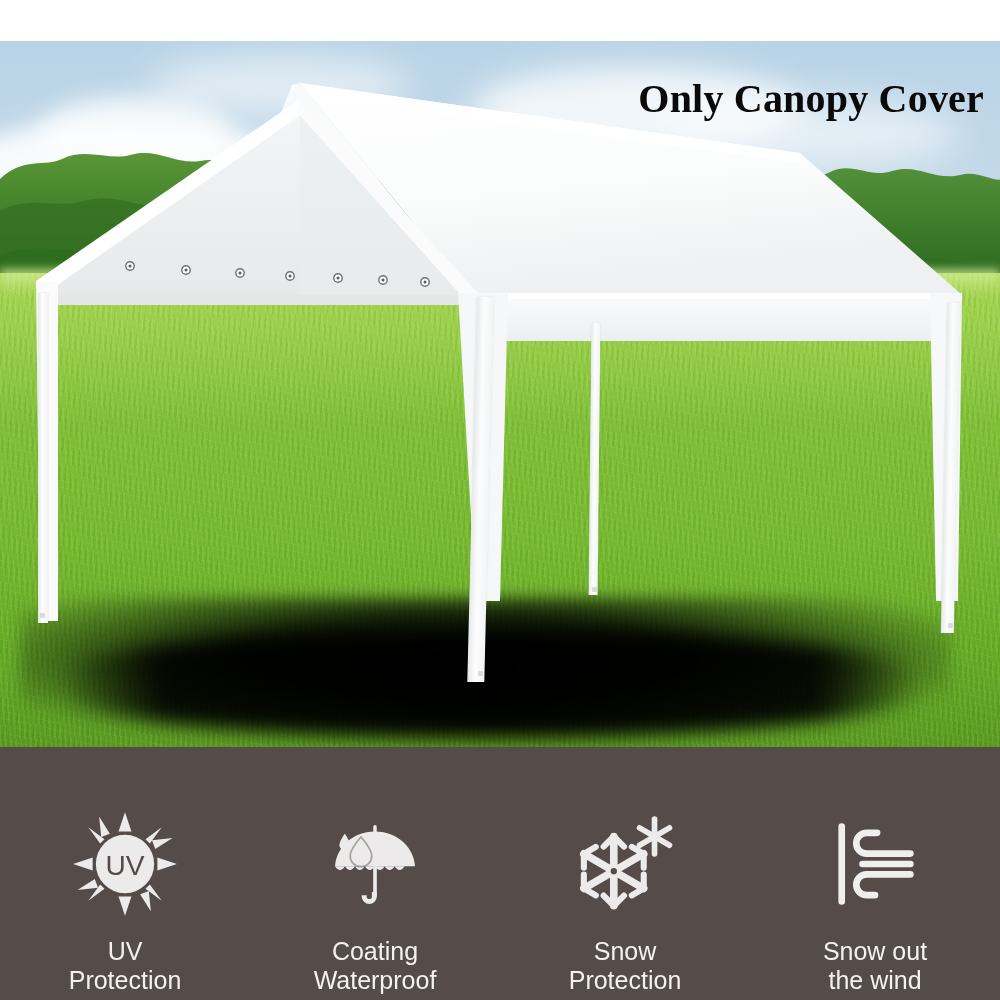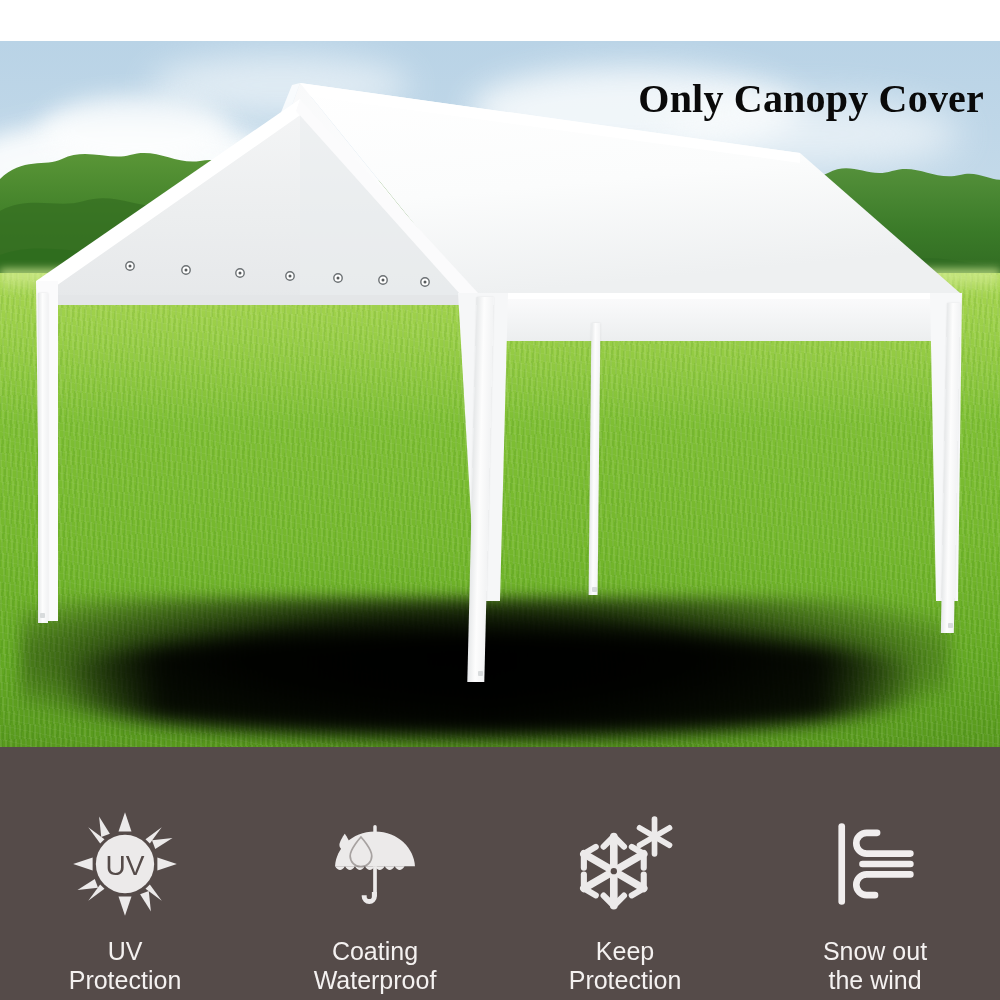--- a/index.html
+++ b/index.html
@@ -297,21 +297,21 @@
             <g stroke="#eceaea" stroke-width="5.6" stroke-linecap="round">
               <g transform="translate(84,28)">
                 <line x1="0" y1="-17" x2="0" y2="17"></line>
                 <line x1="-14.7" y1="-8.5" x2="14.7" y2="8.5"></line>
                 <line x1="-14.7" y1="8.5" x2="14.7" y2="-8.5"></line>
               </g>
             </g>
           </svg>
         </div>
         <div class="flabel">
-          <span>Keep</span>
+          <span>Snow</span>
           <span>Protection</span>
         </div>
       </div>
 
       <div class="fcell">
         <div class="ficon">
           <svg width="104" height="104" viewBox="0 0 100 100">
             <g stroke="#f1eeee" stroke-width="6.4" fill="none" stroke-linecap="round">
               <line x1="18" y1="14" x2="18" y2="86"></line>
               <path d="M52,20 H42 a10,10 0 0 0 -10,10 a10,10 0 0 0 10,10 H84"></path>

